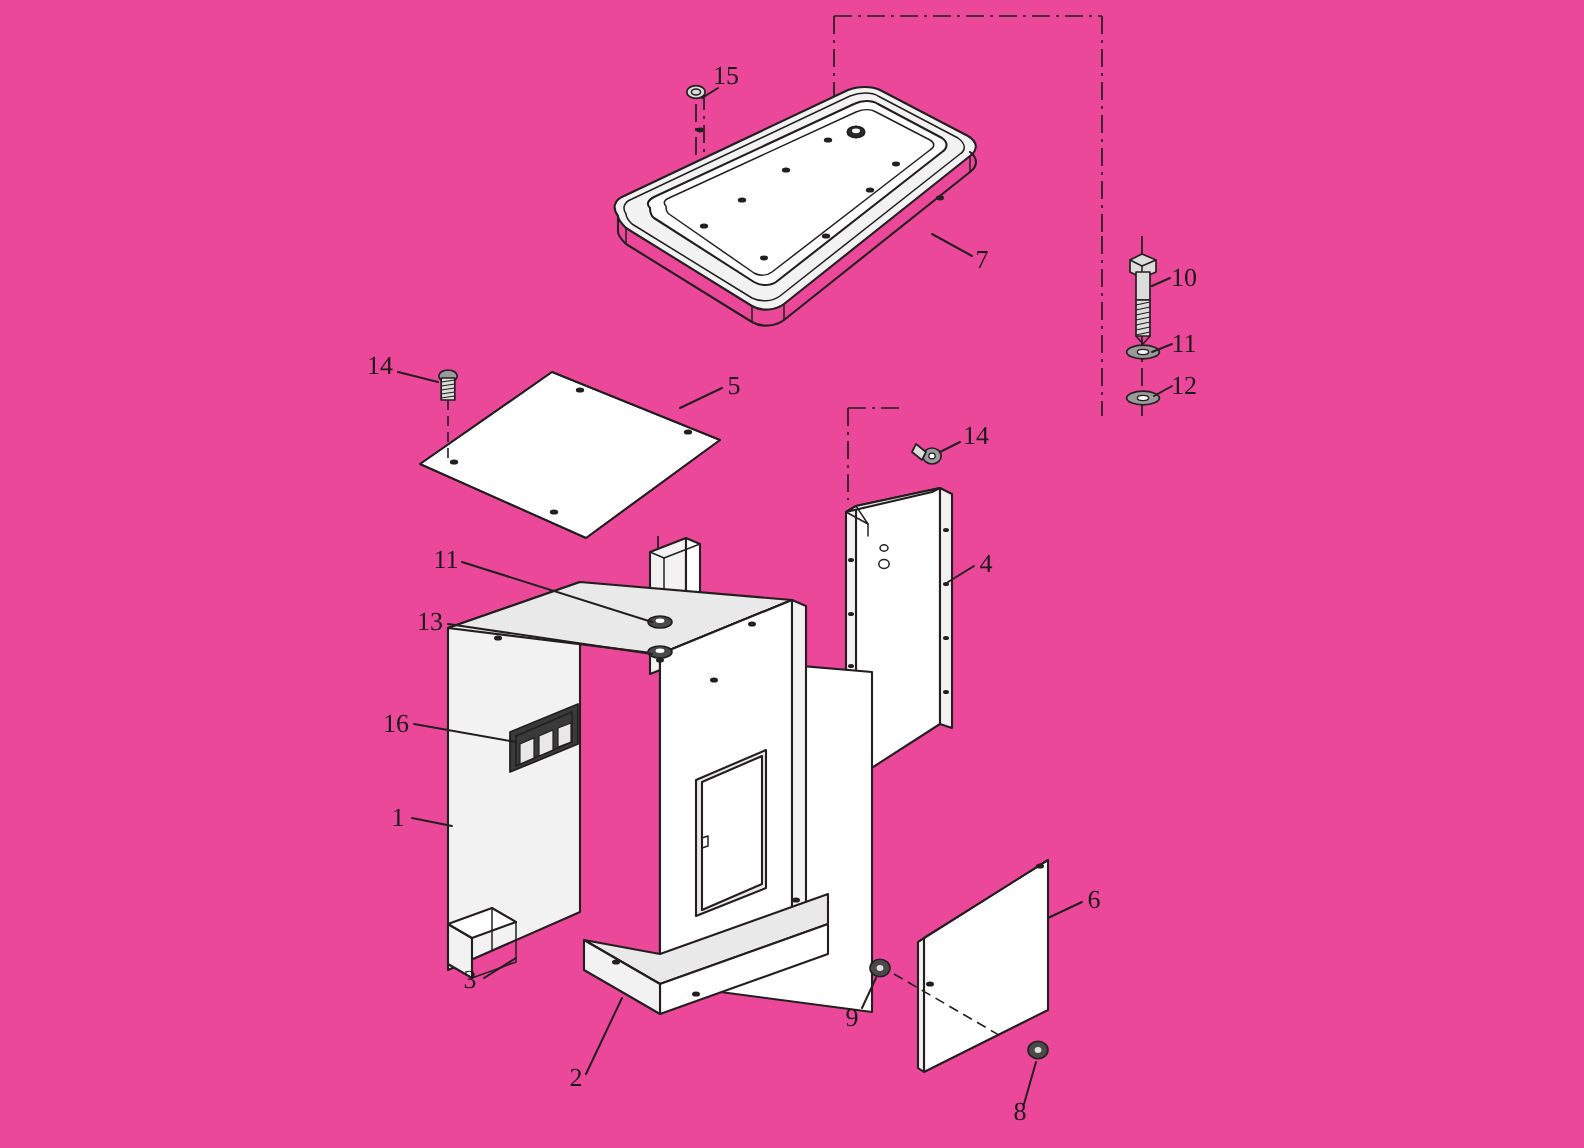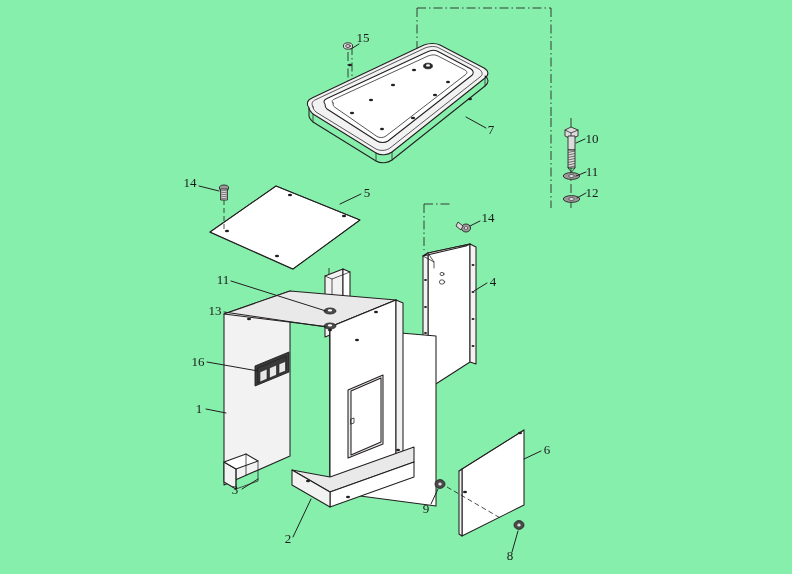--- a/index.html
+++ b/index.html
@@ -11,21 +11,21 @@
   body {
     width: 792px;
     height: 574px;
     overflow: hidden;
     font-family: "Liberation Sans", sans-serif;
   }
   #diagram-root {
     position: relative;
     width: 792px;
     height: 574px;
-    background: #86efac;
+    background: #ec4899;
   }
   svg#diagram-svg {
     display: block;
     width: 792px;
     height: 574px;
   }
   .callout-text {
     font-family: "Liberation Serif", serif;
     font-size: 13px;
     fill: #1a1a1a;

